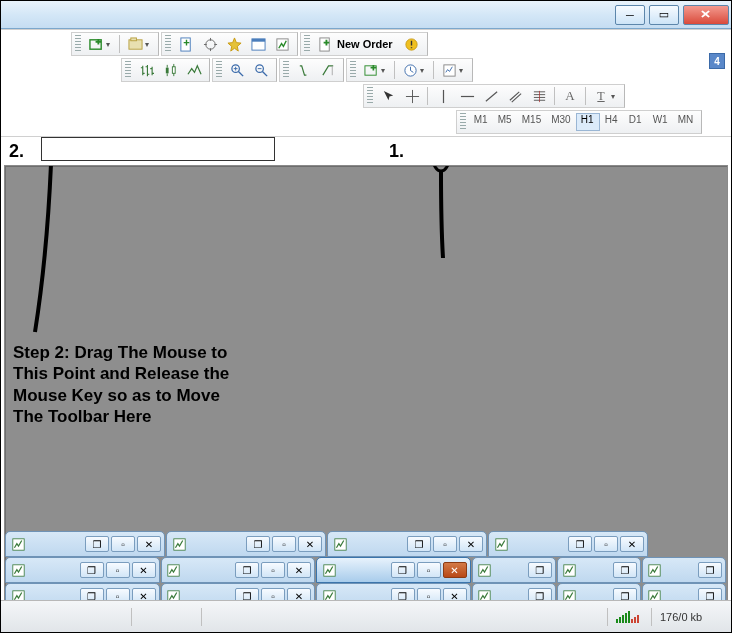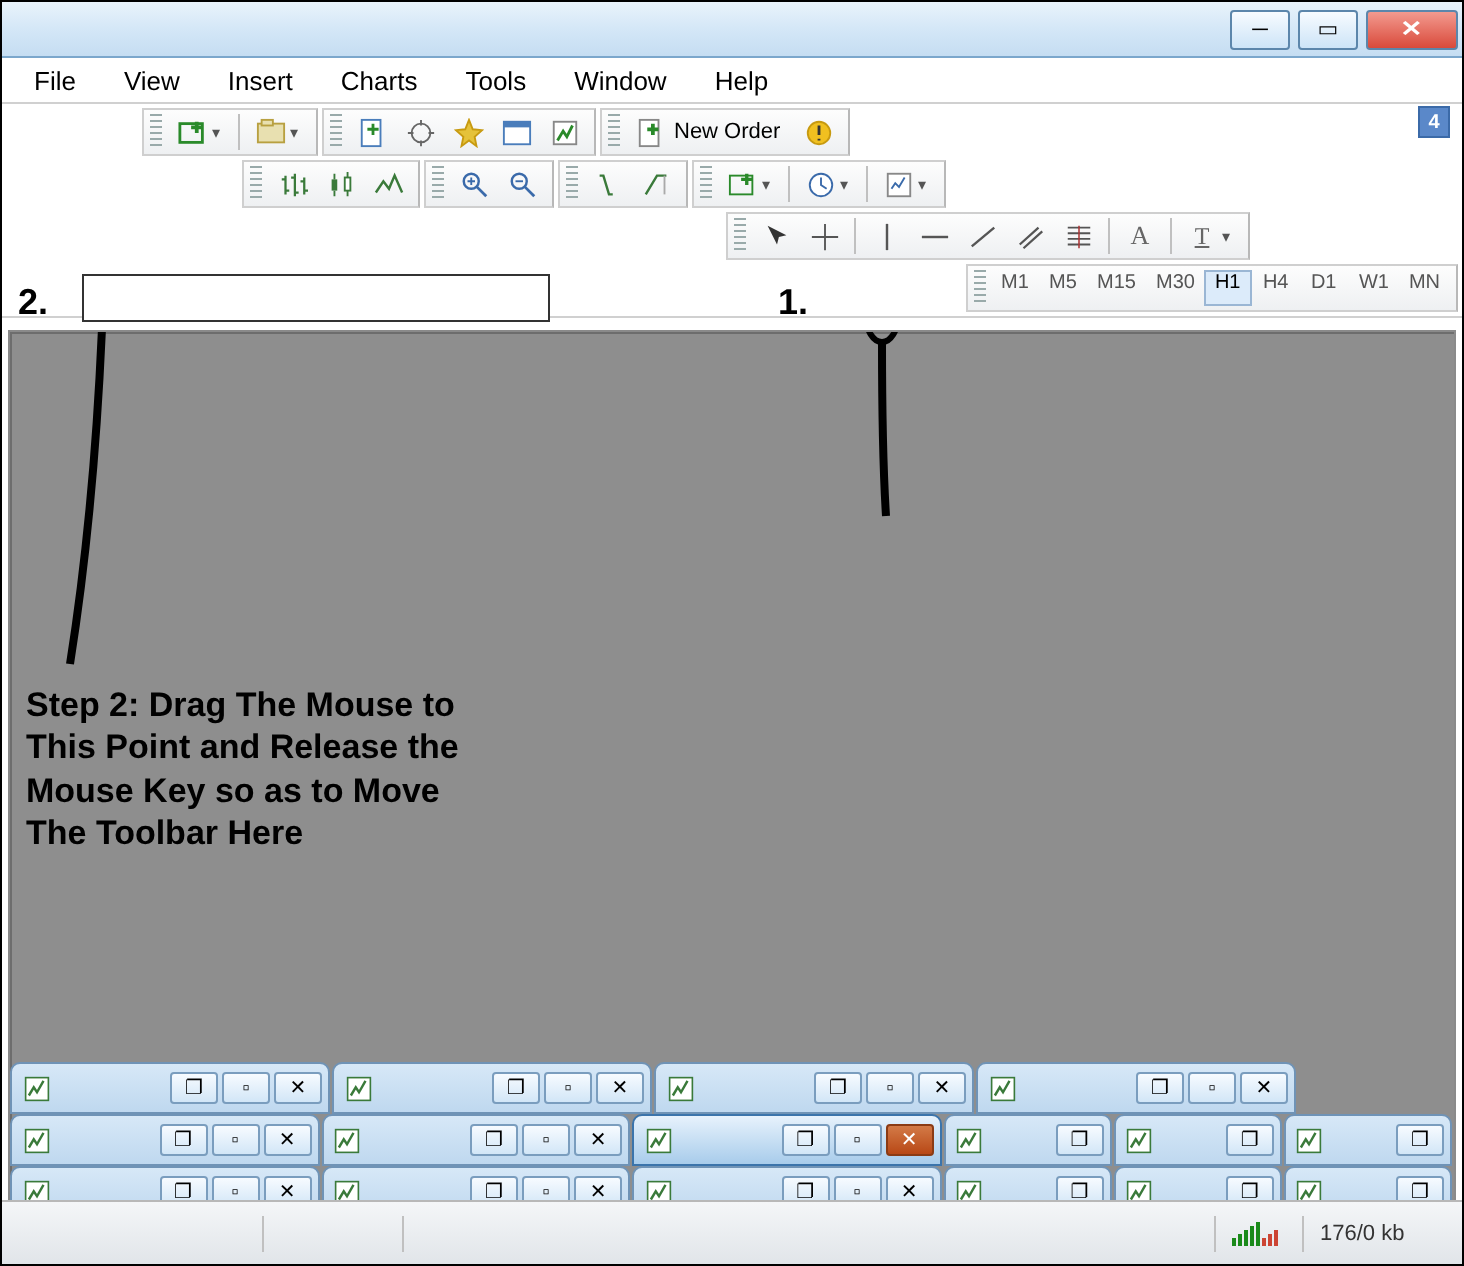--- a/index.html
+++ b/index.html
@@ -186,29 +186,20 @@
         <span>─</span>
       </div>
     <div class="winbtn">
         <span>▭</span>
       </div>
     <div class="winbtn close">
         <span>✕</span>
       </div>
   </div>
 
-  <div class="menubar">
-    <div class="m">File</div>
-    <div class="m">View</div>
-    <div class="m">Insert</div>
-    <div class="m">Charts</div>
-    <div class="m">Tools</div>
-    <div class="m">Window</div>
-    <div class="m">Help</div>
-  </div>
 
   <div class="tbar-area">
     <div class="tbar-row" style="justify-content:flex-start; padding-left:70px;">
       <div class="tbar">
         <div class="grip"></div>
         <div class="tbtn">
           <span class="icn">
               <svg viewBox="0 0 16 16">
                 <rect x="1" y="3" width="12" height="10" fill="none" stroke="#2a8a2a" stroke-width="1.5"></rect>
                 <path d="M10 2 v6 M7 5 h6" stroke="#2a8a2a" stroke-width="2"></path>
@@ -264,21 +255,21 @@
             <span class="icn">
               <svg viewBox="0 0 16 16">
                 <rect x="2" y="2" width="12" height="12" fill="#fff" stroke="#888"></rect>
                 <path d="M4 12 l3-5 2 3 3-6" fill="none" stroke="#2a8a2a" stroke-width="1.5"></path>
               </svg>
             </span>
           </div>
       </div>
       <div class="tbar">
         <div class="grip"></div>
-        <div class="tbtn" style="padding-right:6px;">
+        <div class="tbtn" style="padding-right:6px;font-weight:bold;">
           <span class="icn">
               <svg viewBox="0 0 16 16">
                 <rect x="2" y="1" width="10" height="14" fill="#fff" stroke="#888"></rect>
                 <path d="M6 6h6M9 3v6" stroke="#2a8a2a" stroke-width="2"></path>
               </svg>
             </span>
           <span style="margin-left:4px;">New Order</span>
         </div>
         <div class="tbtn">
             <span class="icn">
@@ -451,21 +442,21 @@
             <span class="icn" style="font-family:serif;font-size:13px;color:#666;">A</span>
           </div>
         <div class="tsep"></div>
         <div class="tbtn">
           <span class="icn" style="font-family:serif;font-size:12px;text-decoration:underline;color:#666;">T</span>
           <span class="dd">▾</span>
         </div>
       </div>
     </div>
 
-    <div class="tbar-row" style="justify-content:flex-end; padding-left:428px;">
+    <div class="tbar-row" style="justify-content:center; padding-left:428px;">
       <div class="tbar periods">
         <div class="grip"></div>
         <div class="pbtn">M1</div>
         <div class="pbtn">M5</div>
         <div class="pbtn">M15</div>
         <div class="pbtn">M30</div>
         <div class="pbtn active">H1</div>
         <div class="pbtn">H4</div>
         <div class="pbtn">D1</div>
         <div class="pbtn">W1</div>

